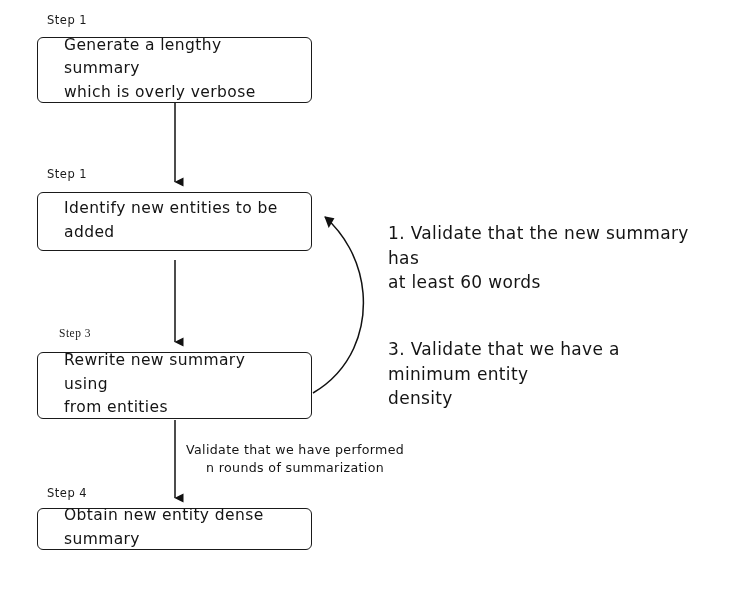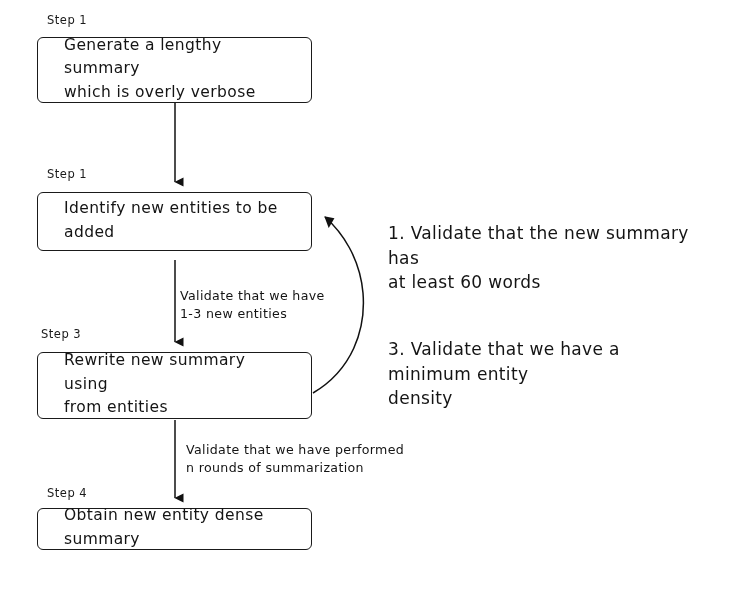--- a/index.html
+++ b/index.html
@@ -72,25 +72,25 @@
   }
 
   
   #box-step1 { left: 37px;  top: 37px;  width: 275px; height: 66px; }
   #box-step2 { left: 37px;  top: 192px; width: 275px; height: 59px; }
   #box-step3 { left: 37px;  top: 352px; width: 275px; height: 67px; }
   #box-step4 { left: 37px;  top: 508px; width: 275px; height: 42px; }
 
   #label-step1 { left: 47px; top: 13px; }
   #label-step2 { left: 47px; top: 167px; }
-  #label-step3 { left: 41px; top: 327px; }
+  #label-step3 { left: 59px; top: 327px; font-family: Liberation Serif, serif; }
   #label-step4 { left: 47px; top: 486px; }
 
   #edge-label-1 { left: 180px; top: 287px; }
-  #edge-label-2 { left: 186px; top: 441px; }
+  #edge-label-2 { left: 186px; top: 441px; text-align: center; }
 
   #validation-1 { left: 388px; top: 221px; }
   #validation-2 { left: 388px; top: 275px; }
   #validation-3 { left: 388px; top: 329px; margin-top: 8px; }
 </style>
 </head>
 <body>
 
 <div id="canvas">
 
@@ -130,22 +130,20 @@
     <div class="node-text">Rewrite new summary using
 from entities</div>
   </div>
 
   <div class="step-label" id="label-step4">Step 4</div>
   <div class="node-box" id="box-step4">
     <div class="node-text">Obtain new entity dense
 summary</div>
   </div>
 
-  <div class="edge-label" id="edge-label-1">Validate that we have
-1-3 new entities</div>
   <div class="edge-label" id="edge-label-2">Validate that we have performed
 n rounds of summarization</div>
 
   <div class="validation-item" id="validation-1">1. Validate that the new summary has
 at least 60 words</div>
   <div class="validation-item" id="validation-3">3. Validate that we have a minimum entity
 density</div>
 
 </div>
 

